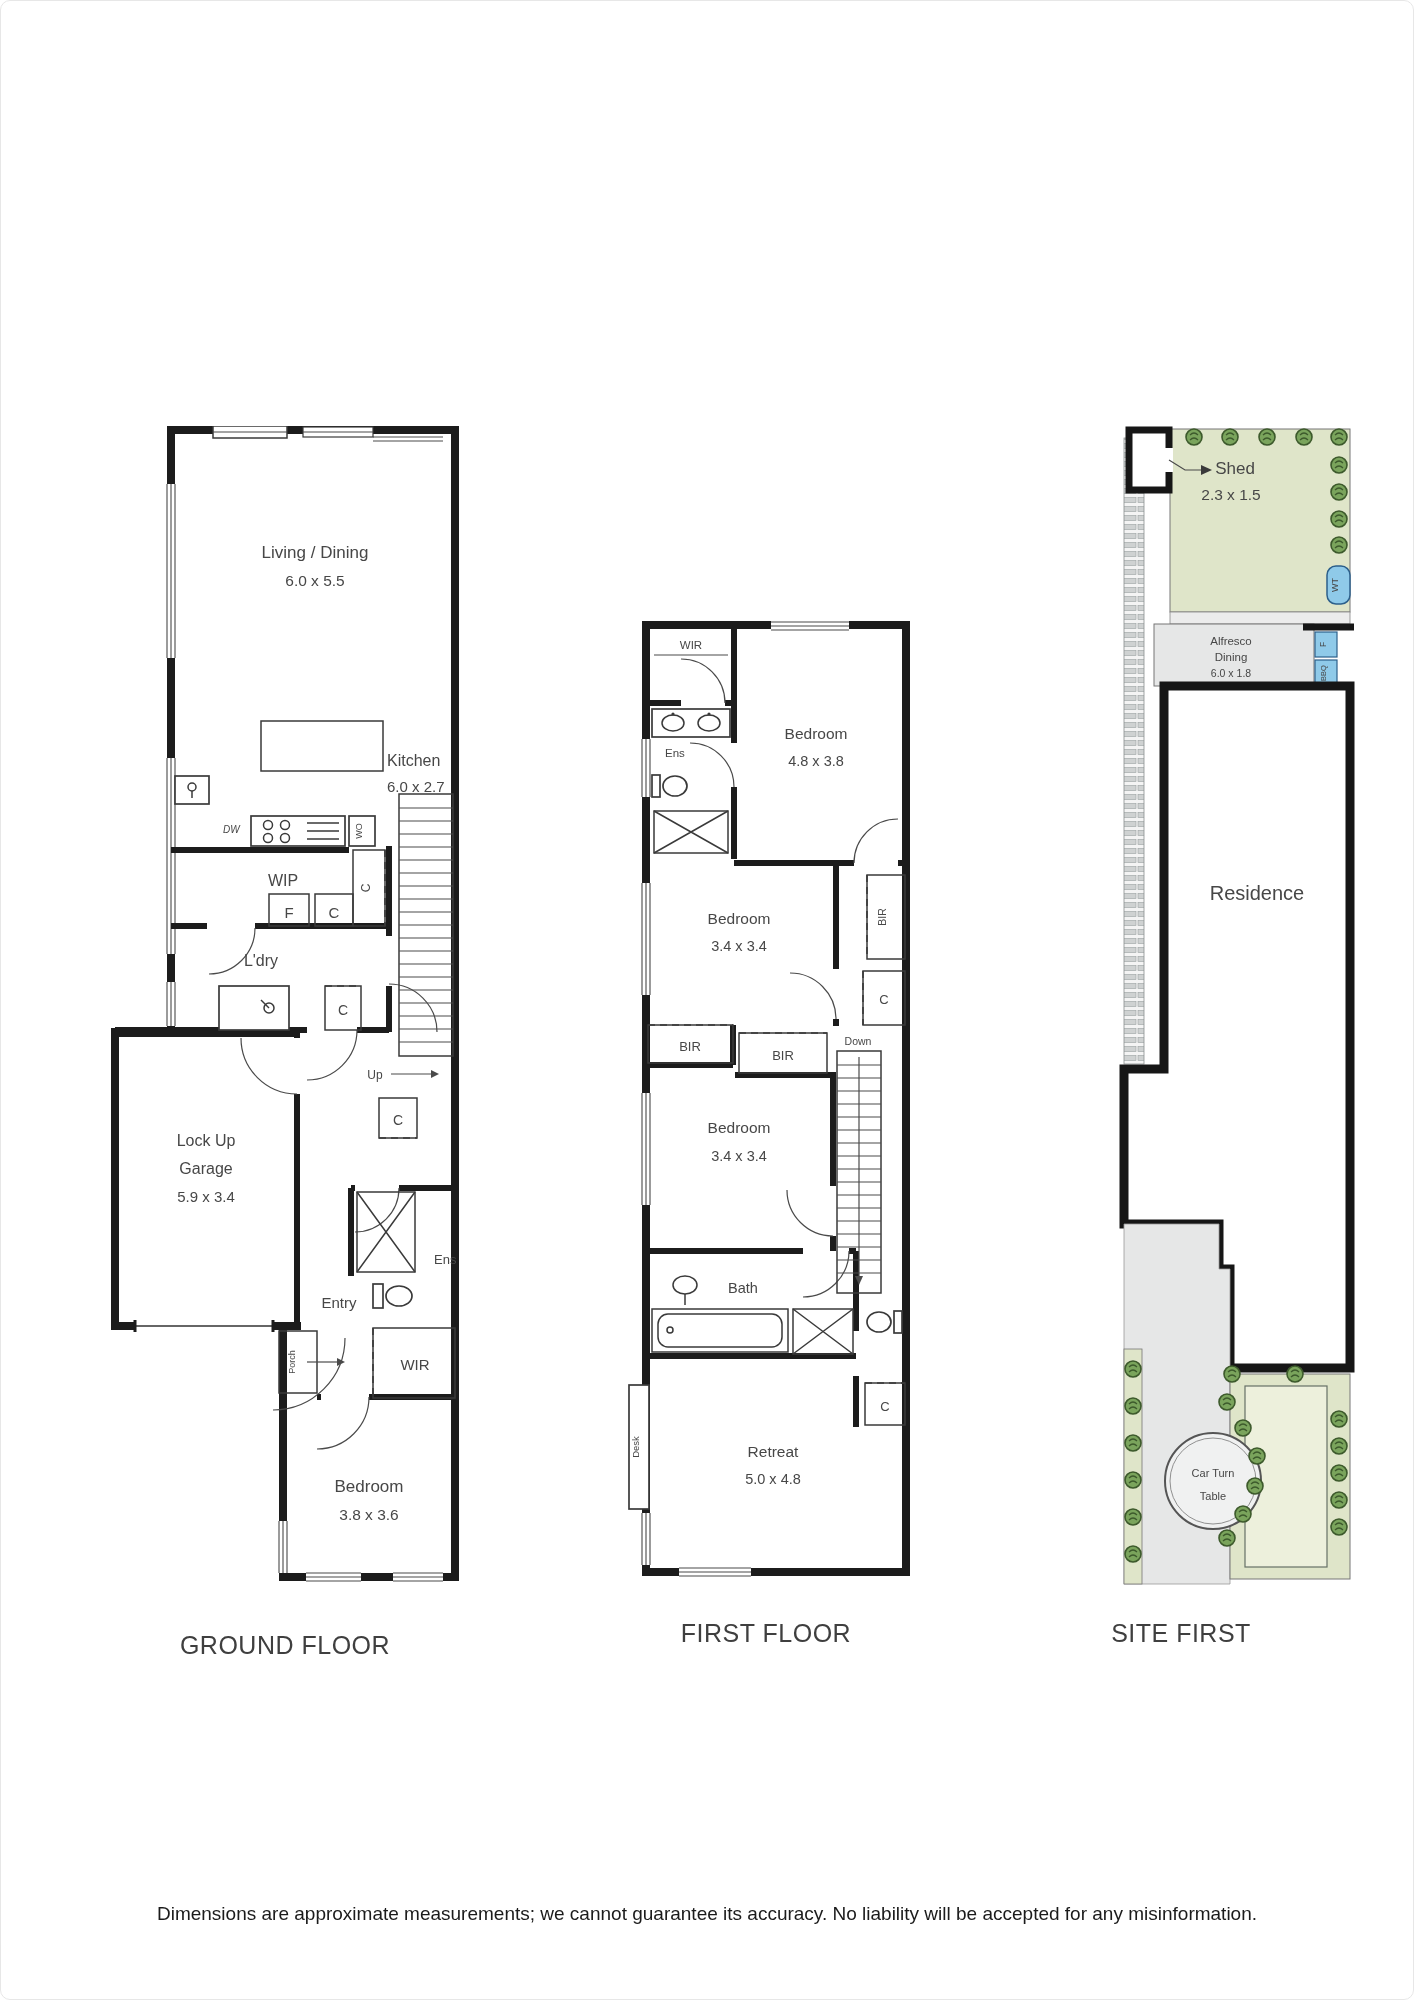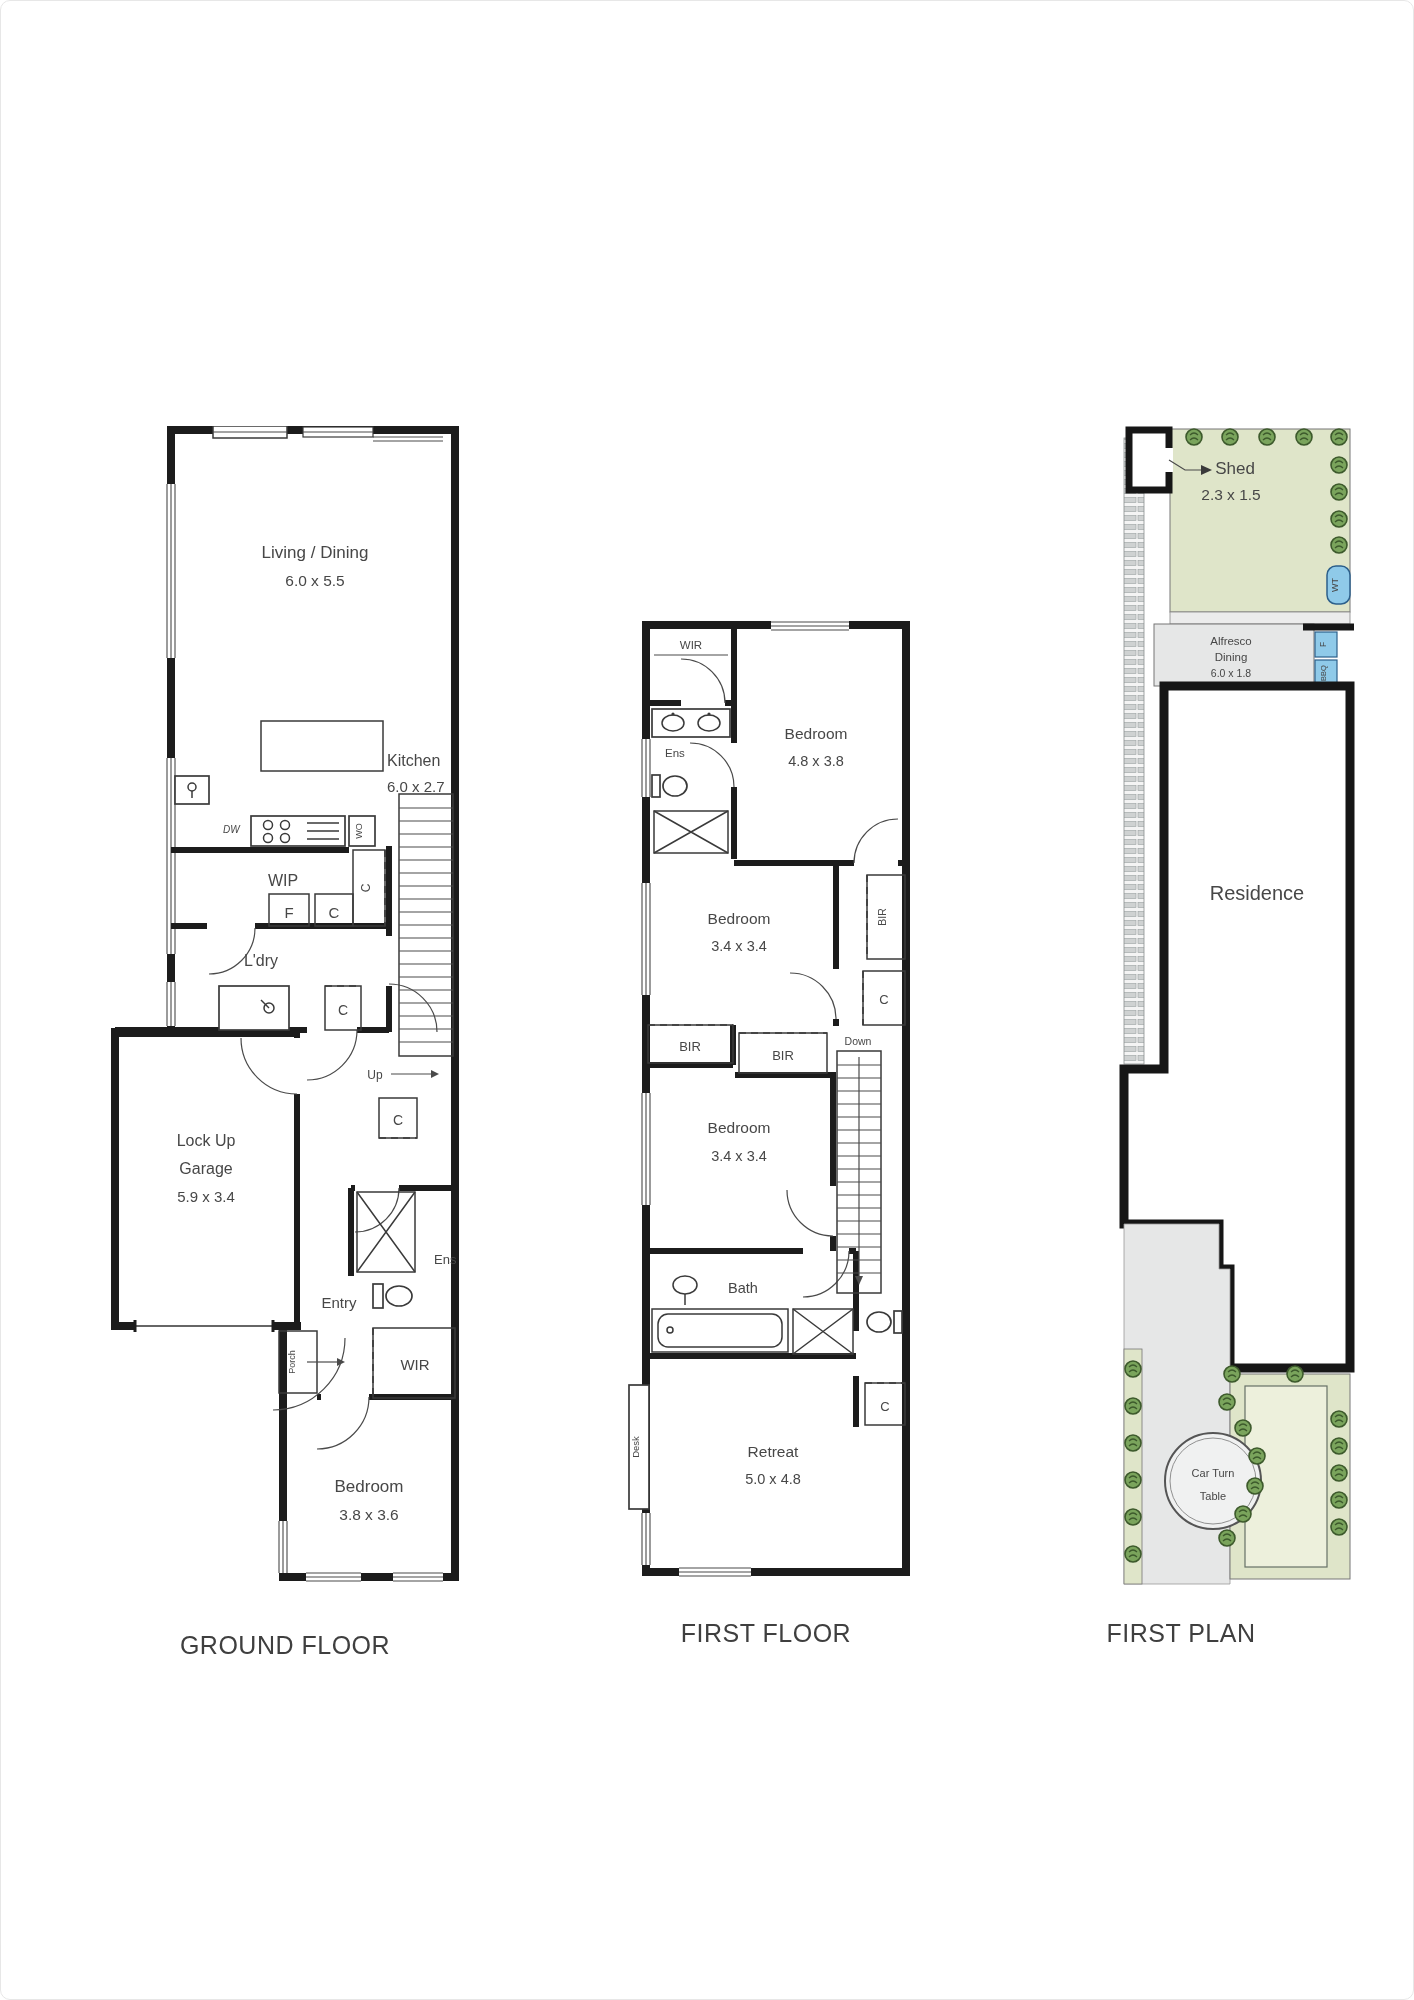--- a/index.html
+++ b/index.html
@@ -379,15 +379,16 @@
           <use href="#shrub" x="222" y="1022"></use>
           <use href="#shrub" x="222" y="1049"></use>
           <use href="#shrub" x="222" y="1076"></use>
           <use href="#shrub" x="222" y="1103"></use>
       </g>
     </svg>
   </div>
 
   <div class="caption" style="left:284px;top:1618px;margin-top:12px;">GROUND FLOOR</div>
   <div class="caption" style="left:765px;top:1618px;">FIRST FLOOR</div>
-  <div class="caption" style="left:1180px;top:1618px;">FIRST PLAN</div>
-
+  <div class="caption" style="left:1180px;top:1618px;">SITE FIRST</div>
+
+  <div class="disclaimer">Dimensions are approximate measurements; we cannot guarantee its accuracy. No liability will be accepted for any misinformation.</div>
 </div>
 
 </body></html>

